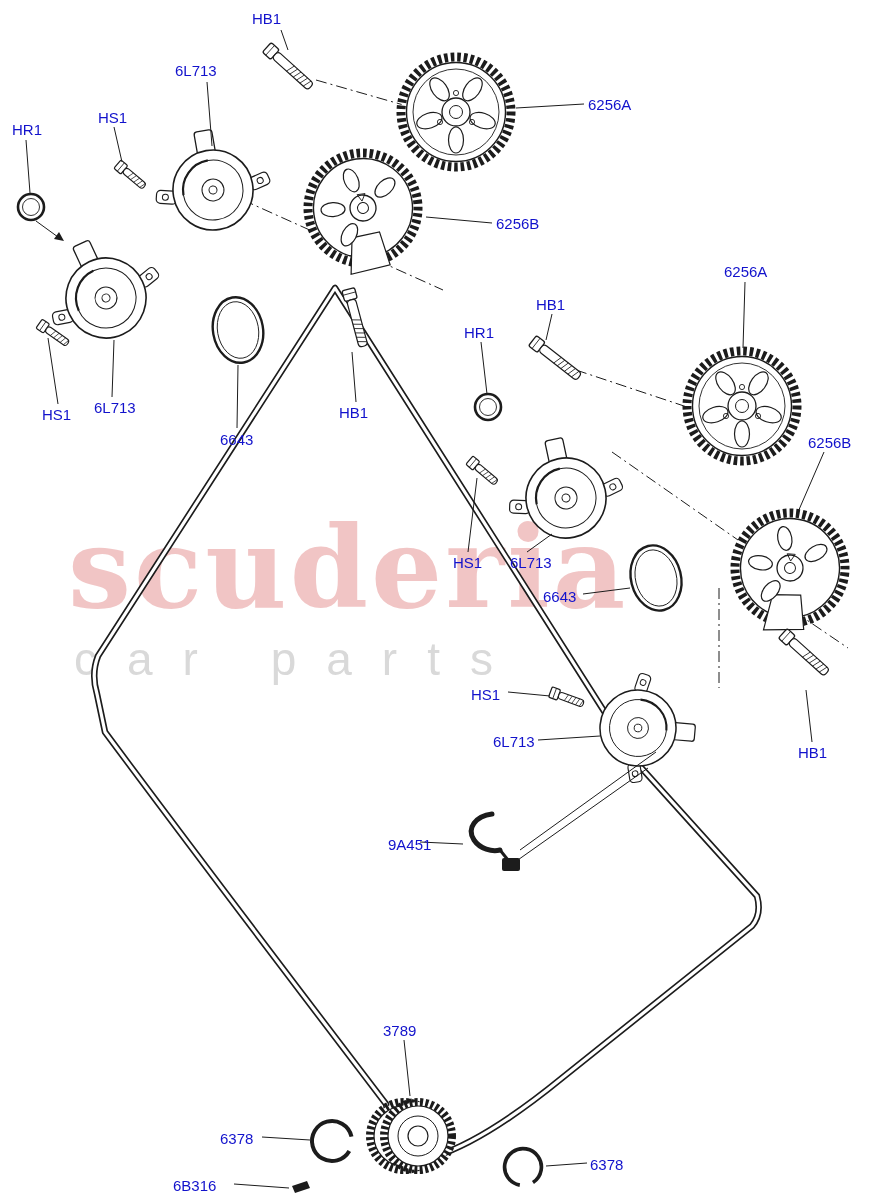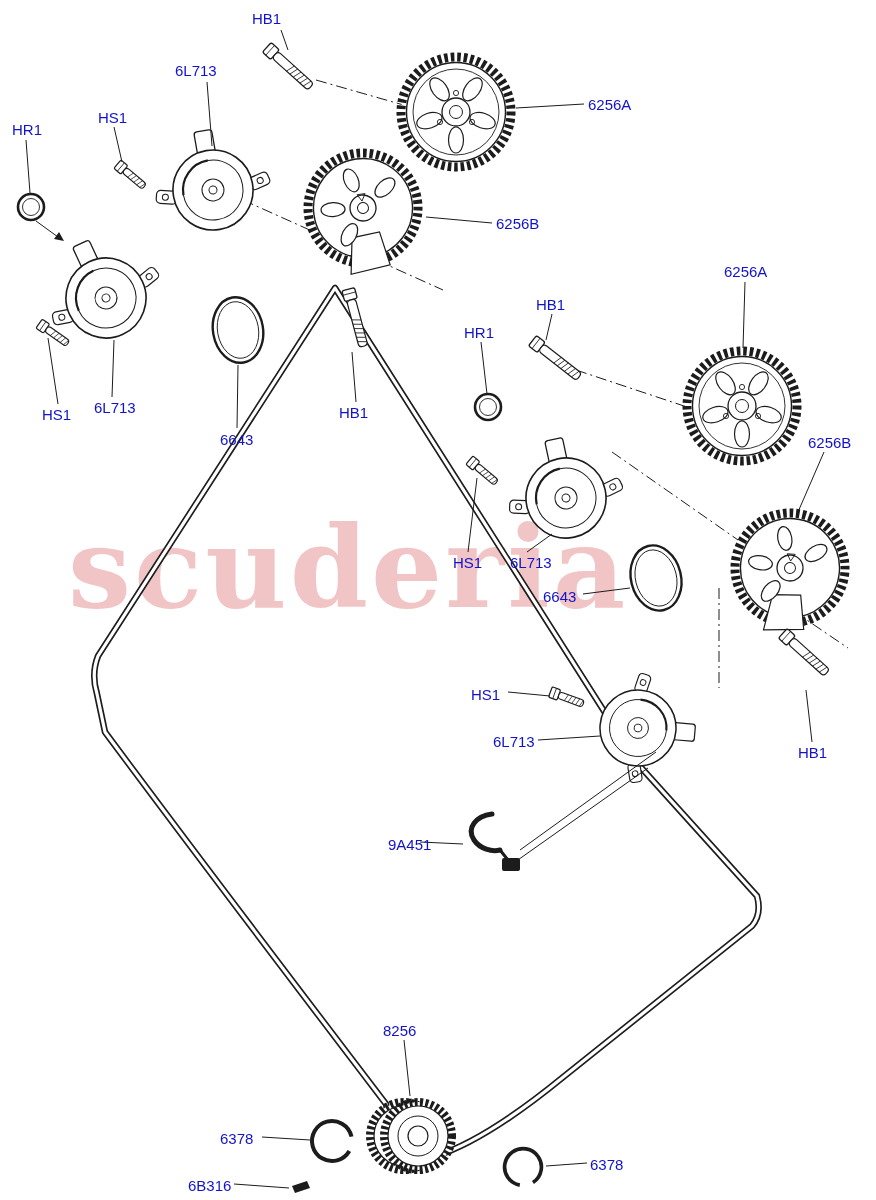--- a/index.html
+++ b/index.html
@@ -25,20 +25,21 @@
     position:absolute;z-index:2;font-size:15px;font-weight:400;
     color:var(--label_color,#1212cc);white-space:nowrap;cursor:pointer;text-align:right;
   }
 </style>
 </head>
 <body>
 
 <div class="stage">
 
   <div class="wm1">scuderia</div>
+  <div class="wm2">car parts</div>
 
   <svg class="diagram" width="876" height="1200" viewBox="0 0 876 1200">
     <defs>
 
       <g id="gearA">
         <circle r="55" fill="#ffffff" stroke="#1c1c1c" stroke-width="9" stroke-dasharray="3.6 2.9"></circle>
         <circle r="49.5" fill="#ffffff" stroke="#1c1c1c" stroke-width="1.4"></circle>
         <circle r="43" fill="none" stroke="#1c1c1c" stroke-width="0.9"></circle>
         <g fill="#ffffff" stroke="#1c1c1c" stroke-width="1.2">
           <g transform="rotate(18)">
@@ -241,18 +242,18 @@
   <div class="lbl" style="left:220px;top:431px">6643</div>
   <div class="lbl" style="left:339px;top:404px">HB1</div>
   <div class="lbl" style="left:808px;top:434px">6256B</div>
   <div class="lbl" style="left:453px;top:554px">HS1</div>
   <div class="lbl" style="left:510px;top:554px">6L713</div>
   <div class="lbl" style="left:543px;top:588px">6643</div>
   <div class="lbl" style="left:471px;top:686px">HS1</div>
   <div class="lbl" style="left:493px;top:733px">6L713</div>
   <div class="lbl" style="left:798px;top:744px">HB1</div>
   <div class="lbl" style="left:388px;top:836px">9A451</div>
-  <div class="lbl" style="left:383px;top:1022px">8256</div>
+  <div class="lbl" style="left:383px;top:1022px">3789</div>
   <div class="lbl" style="left:220px;top:1130px">6378</div>
   <div class="lbl" style="left:590px;top:1156px">6378</div>
-  <div class="lbl" style="left:188px;top:1177px">6B316</div>
+  <div class="lbl" style="left:173px;top:1177px">6B316</div>
 
 </div>
 
 </body></html>

